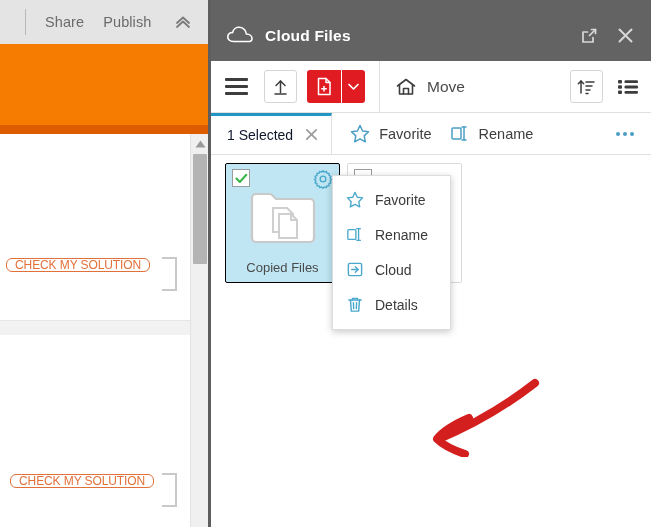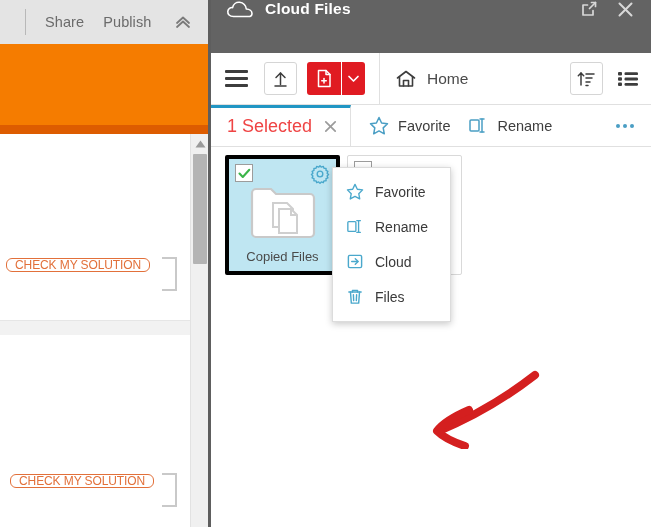--- a/index.html
+++ b/index.html
@@ -140,22 +140,22 @@
     background: #ffffff;
     border-left: 3px solid #5e5e5e;
     box-sizing: border-box;
     overflow: hidden;
   }
   #panel-header {
     position: relative;
     height: 45px;
     background: #636363;
     display: flex;
-    align-items: flex-start;
-    padding: 0 10px 8px 15px;
+    align-items: flex-end;
+    padding: 0 10px 16px 15px;
   }
   #panel-title {
     color: #ffffff;
     font-size: 15.5px;
     font-weight: bold;
     margin-left: 11px;
     letter-spacing: .2px;
   }
   #header-spacer { flex: 1; }
   .header-icon {
@@ -239,21 +239,21 @@
     height: 41px;
     display: flex; align-items: center;
     padding: 0 12px 0 16px;
     border-top: 3px solid #2196c4;
     border-right: 1px solid #e0e0e0;
     box-sizing: border-box;
     margin-top: -1px;
     cursor: pointer;
   }
   #selected-label {
-    color: #ef4444; font-size: 18px;
+    color: #0f172a; font-size: 14px;
   }
   #selected-close {
     margin-left: 11px; display: flex; align-items: center; cursor: pointer;
   }
   .action-item {
     display: flex; align-items: center; cursor: pointer;
     margin-left: 18px;
   }
   .action-label { font-size: 14.5px; color: #3e3e3e; margin-left: 9px; }
   #actionbar-spacer { flex: 1; }
@@ -272,21 +272,21 @@
 
   .file-card {
     position: absolute;
     width: 115px; height: 120px;
     border-radius: 2px;
     box-sizing: border-box;
   }
   #file-card-1 {
     left: 14px; top: 8px;
     background: #bfe6f2;
-    border: 4px solid #000000;
+    border: 1px solid #000000;
   }
   #file-card-2 {
     left: 136px; top: 8px;
     background: #ffffff;
     border: 1px solid #d9d9d9;
   }
   .card-checkbox {
     position: absolute; left: 6px; top: 5px;
     width: 16px; height: 16px;
     background: #ffffff;
@@ -449,21 +449,21 @@
       <div id="toolbar-sep"></div>
 
       <div id="breadcrumb">
         <span style="display:flex;">
           <svg width="22" height="22" viewBox="0 0 22 22" fill="none" stroke="#3d3d3d" stroke-width="1.6" stroke-linejoin="round" stroke-linecap="round">
             <path d="M2.5 10 L11 3.5 L19.5 10"></path>
             <path d="M4.5 9 V18 H17.5 V9"></path>
             <path d="M8.5 18 V12.5 H13.5 V18"></path>
           </svg>
         </span>
-        <span id="breadcrumb-label">Home</span>
+        <span id="breadcrumb-label">Move</span>
       </div>
 
       <div id="toolbar-spacer"></div>
 
       <div id="sort-btn">
         <span style="display:flex;">
           <svg width="19" height="18" viewBox="0 0 19 18" fill="none" stroke="#3d3d3d" stroke-width="1.5" stroke-linecap="round" stroke-linejoin="round">
             <line x1="4" y1="15" x2="4" y2="3"></line>
             <polyline points="1.3,5.7 4,3 6.7,5.7"></polyline>
             <line x1="9" y1="4" x2="17" y2="4"></line>
@@ -608,21 +608,21 @@
         <div class="menu-item">
           <span class="menu-icon">
             <svg width="18" height="17" viewBox="0 0 18 18" fill="none" stroke="#4aa8cc" stroke-width="1.5" stroke-linejoin="round" stroke-linecap="round">
               <line x1="2.5" y1="4.2" x2="15.5" y2="4.2"></line>
               <path d="M6.3 4.2 V2.5 h5.4 v1.7"></path>
               <path d="M4.2 4.2 L5.1 16 h7.8 l0.9 -11.8"></path>
               <line x1="7.3" y1="7" x2="7.6" y2="13.4"></line>
               <line x1="10.7" y1="7" x2="10.4" y2="13.4"></line>
             </svg>
           </span>
-          <span class="menu-label">Files</span>
+          <span class="menu-label">Details</span>
         </div>
 
 
 
       </div>
 
       <div id="red-arrow">
         <svg width="125" height="80" viewBox="0 0 125 80" fill="none">
           <path d="M118 6 C100 20 70 42 22 62" stroke="#d41f1f" stroke-width="8" stroke-linecap="round"></path>
           <path d="M52 41 C38 47 26 54 20 62 C26 68 36 73 48 77" stroke="#d41f1f" stroke-width="8" stroke-linecap="round" stroke-linejoin="round" fill="none"></path>

